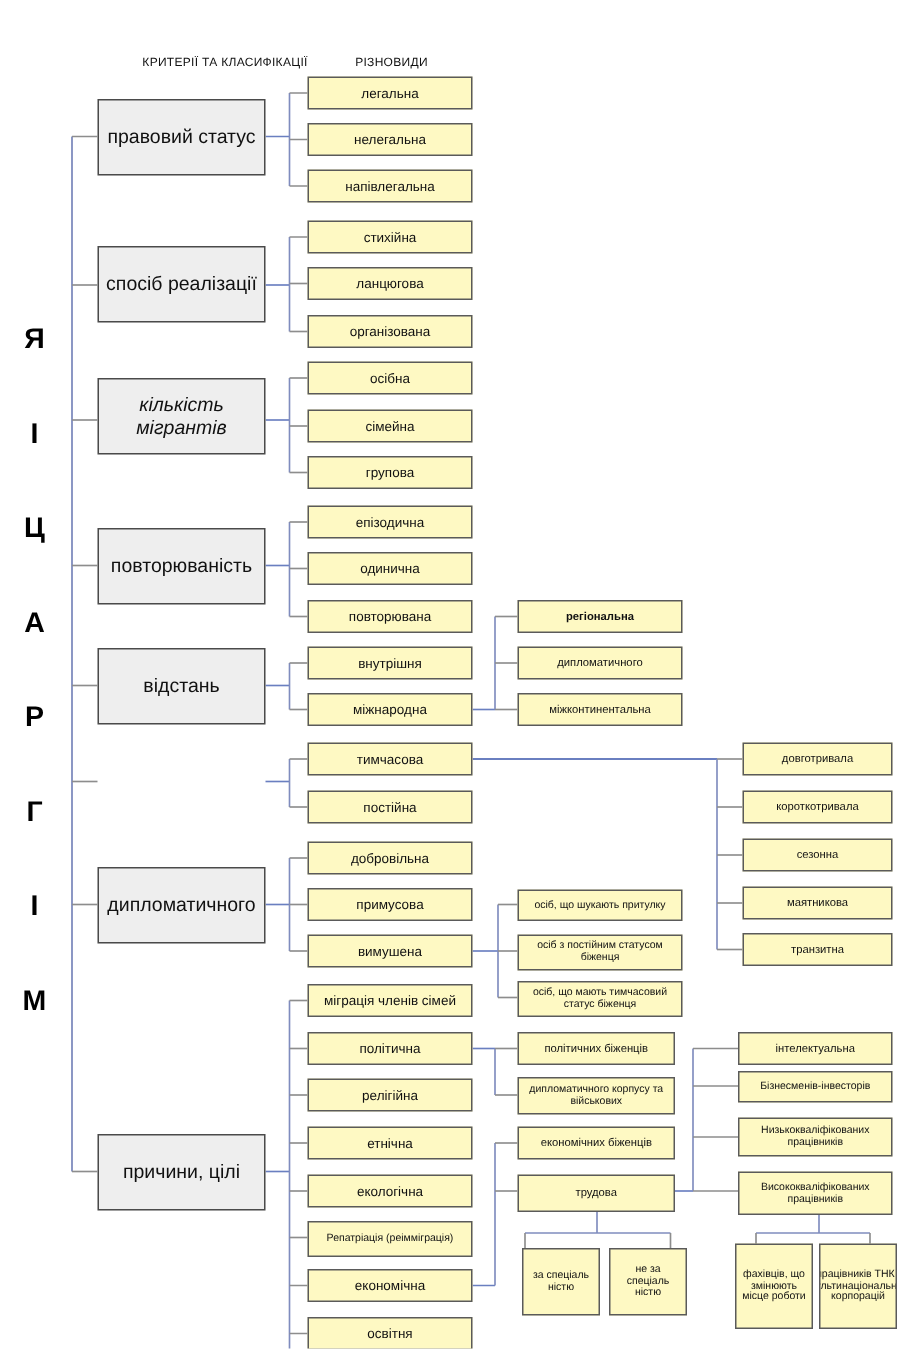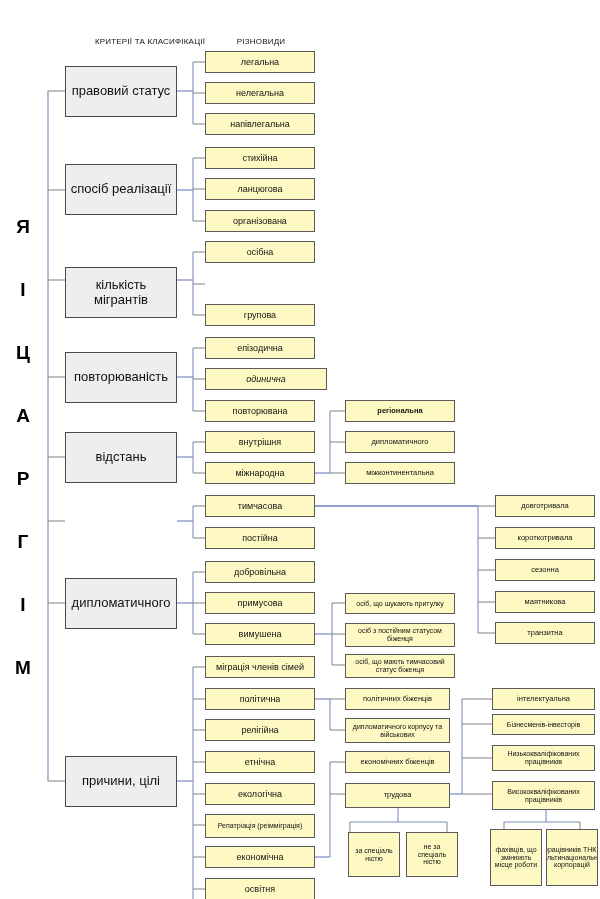--- a/index.html
+++ b/index.html
@@ -171,39 +171,40 @@
     <span>Г</span>
     <span>Р</span>
     <span>А</span>
     <span>Ц</span>
     <span>І</span>
     <span>Я</span>
   </div>
 
   <div class="node lvl1" style="left:65px; top:34px; width:112px; height:51px;">правовий статус</div>
   <div class="node lvl1" style="left:65px; top:132px; width:112px; height:51px;">спосіб реалізації</div>
-  <div class="node lvl1" style="left:65px; top:235px; width:112px; height:51px;">кількість мігрантів</div>
+  <div class="node lvl1" style="left:65px; top:220px; width:112px; height:51px;font-style:italic;">кількість мігрантів</div>
   <div class="node lvl1" style="left:65px; top:320px; width:112px; height:51px;">повторюваність</div>
   <div class="node lvl1" style="left:65px; top:400px; width:112px; height:51px;">відстань</div>
   <div class="node lvl1" style="left:65px; top:546px; width:112px; height:51px;">дипломатичного</div>
   <div class="node lvl1" style="left:65px; top:724px; width:112px; height:51px;">причини, цілі</div>
 
   <div class="node lvl2" style="left:205px; top:19px; width:110px; height:22px;">легальна</div>
   <div class="node lvl2" style="left:205px; top:50px; width:110px; height:22px;">нелегальна</div>
   <div class="node lvl2" style="left:205px; top:81px; width:110px; height:22px;">напівлегальна</div>
 
   <div class="node lvl2" style="left:205px; top:115px; width:110px; height:22px;">стихійна</div>
   <div class="node lvl2" style="left:205px; top:146px; width:110px; height:22px;">ланцюгова</div>
   <div class="node lvl2" style="left:205px; top:178px; width:110px; height:22px;">організована</div>
 
   <div class="node lvl2" style="left:205px; top:209px; width:110px; height:22px;">осібна</div>
+  <div class="node lvl2" style="left:205px; top:241px; width:110px; height:22px;">сімейна</div>
   <div class="node lvl2" style="left:205px; top:272px; width:110px; height:22px;">групова</div>
 
   <div class="node lvl2" style="left:205px; top:305px; width:110px; height:22px;">епізодична</div>
-  <div class="node lvl2" style="left:205px; top:336px; width:122px; height:22px;font-style:italic;">одинична</div>
+  <div class="node lvl2" style="left:205px; top:336px; width:110px; height:22px;">одинична</div>
   <div class="node lvl2" style="left:205px; top:368px; width:110px; height:22px;">повторювана</div>
 
   <div class="node lvl2" style="left:205px; top:399px; width:110px; height:22px;">внутрішня</div>
   <div class="node lvl2" style="left:205px; top:430px; width:110px; height:22px;">міжнародна</div>
 
   <div class="node lvl3" style="left:345px; top:368px; width:110px; height:22px;font-weight:bold;">регіональна</div>
   <div class="node lvl3" style="left:345px; top:399px; width:110px; height:22px;">дипломатичного</div>
   <div class="node lvl3" style="left:345px; top:430px; width:110px; height:22px;">міжконтинентальна</div>
 
   <div class="node lvl2" style="left:205px; top:463px; width:110px; height:22px;">тимчасова</div>

